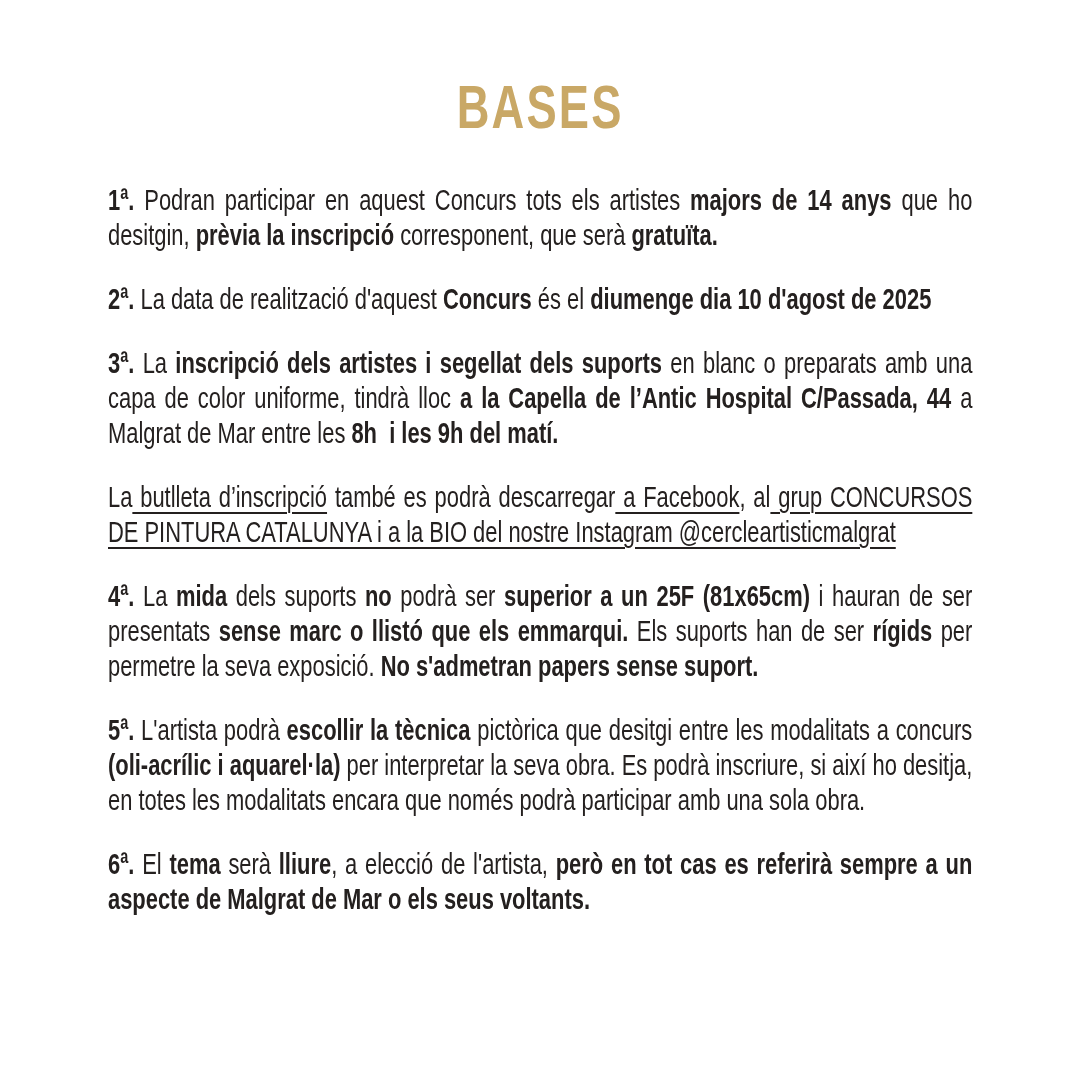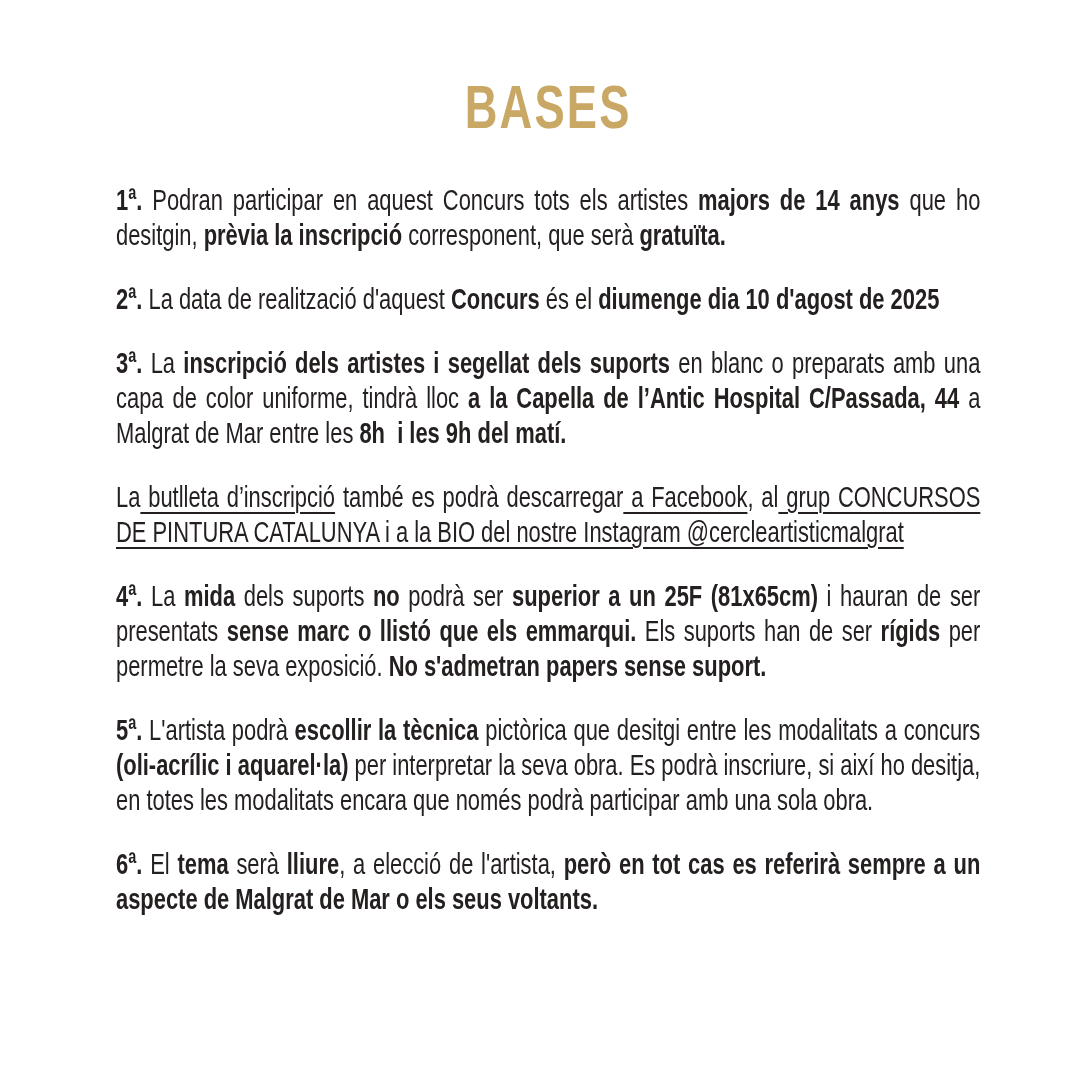--- a/index.html
+++ b/index.html
@@ -9,21 +9,20 @@
     height: 1080px;
     background: #ffffff;
     overflow: hidden;
   }
   .poster {
     position: relative;
     width: 856px;
     height: 1080px;
     background: #ffffff;
     font-family: "Liberation Sans", sans-serif;
-    margin-left: 8px;
   }
   
   .content {
     position: absolute;
     left: 108px;
     top: 76px;
     width: 1184px;
     transform: scaleX(0.73);
     transform-origin: top left;
   }

